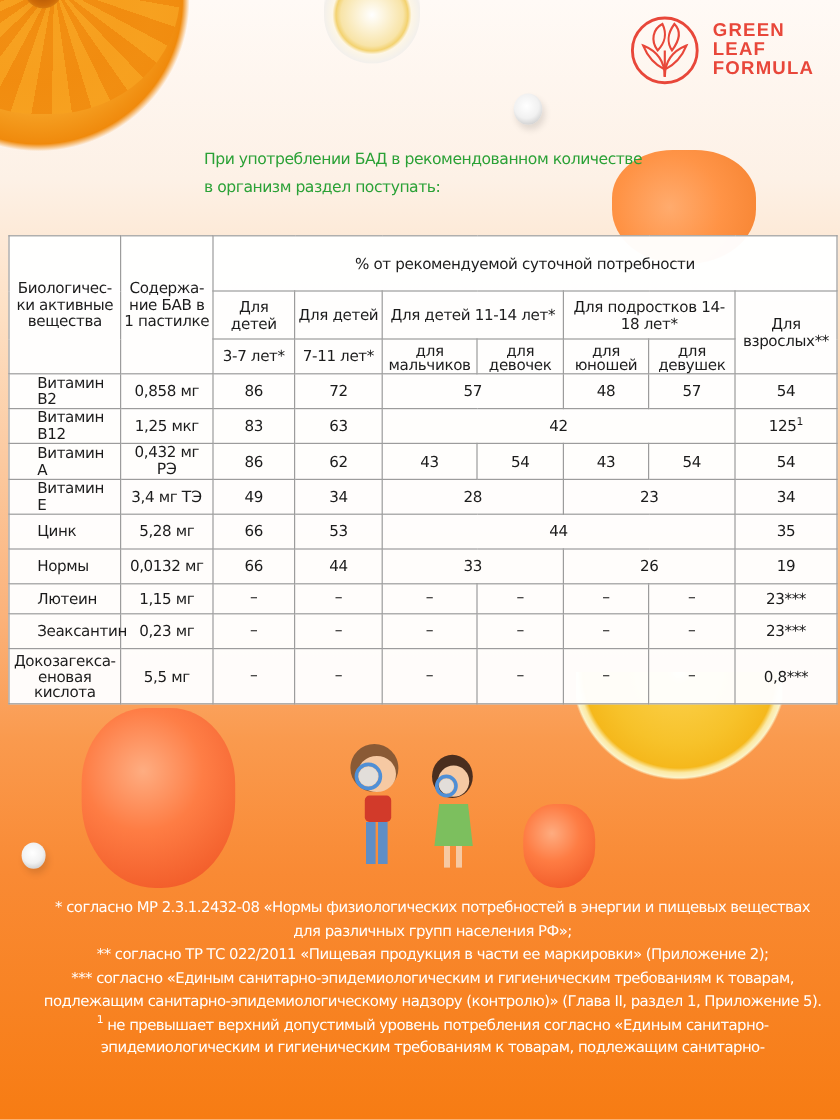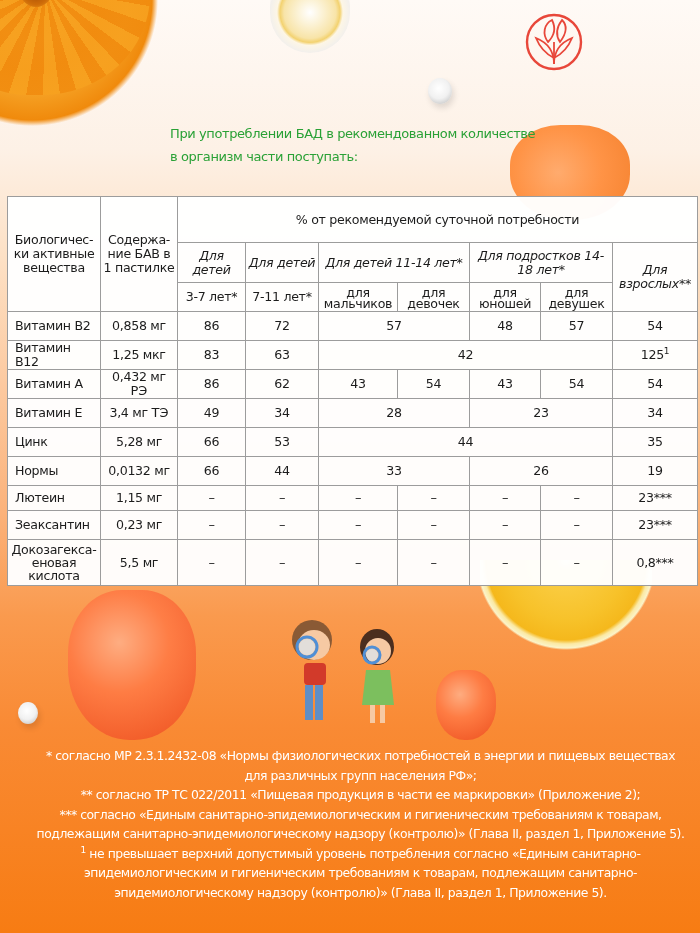--- a/index.html
+++ b/index.html
@@ -65,26 +65,26 @@
     position: absolute; left: 7px; top: 196px; width: 690px;
     border-collapse: collapse; table-layout: fixed;
     background: rgba(255,255,255,0.97);
     font-size: 12.6px; color: #1c1c1c;
     font-family: "DejaVu Sans", sans-serif; letter-spacing: -0.3px;
   }
   table.nut td, table.nut th {
     border: 1px solid #9c9c9c; text-align: center; vertical-align: middle;
     font-weight: normal; padding: 0 2px; line-height: 14px;
   }
-  table.nut td.name { text-align: left; padding-left: 7px; }
+  table.nut td.name { text-align: left; padding-left: 23px; }
   .small { font-size: 13px; letter-spacing: 0; }
   .sup { font-size: 9px; vertical-align: super; line-height: 0; }
   .dash { font-size: 13px; }
   tr.h1 { height: 46px; }
-  tr.h2 { height: 40px; font-style: italic; }
+  tr.h2 { height: 40px; }
   tr.h3 { height: 29px; margin-top: 28px; }
   tr.r { height: 29px; }
   tr.r2 { height: 25px; }
   tr.rlong { height: 46px; }
   .sub2 { line-height: 11px !important; vertical-align: bottom !important; padding-bottom: 2px !important; }
 
   .notes {
     position: absolute; left: 0; top: 746px; width: 700px;
     color: #fff; text-align: center;
     font-size: 12.4px; line-height: 19.5px;
@@ -130,25 +130,30 @@
 
 <div class="logo">
   <svg class="logo-mark" viewBox="0 0 60 60">
     <circle cx="30" cy="30" r="27" fill="none" stroke="#e8473a" stroke-width="2.4"></circle>
     <path d="M30 52 C30 38 22 30 12 26 C16 36 22 42 30 46" fill="none" stroke="#e8473a" stroke-width="1.8"></path>
     <path d="M30 52 C30 38 38 30 48 26 C44 36 38 42 30 46" fill="none" stroke="#e8473a" stroke-width="1.8"></path>
     <path d="M24 30 C18 22 20 12 28 8 C32 16 30 24 24 30 Z" fill="none" stroke="#e8473a" stroke-width="1.8"></path>
     <path d="M36 30 C42 22 44 14 38 8 C32 16 32 24 36 30 Z" fill="none" stroke="#e8473a" stroke-width="1.8"></path>
     <path d="M30 52 L30 30" stroke="#e8473a" stroke-width="1.8"></path>
   </svg>
+  <div class="logo-text">
+    <div>GREEN</div>
+    <div>LEAF</div>
+    <div>FORMULA</div>
+  </div>
 </div>
 
 <div class="headline">
   <div>При употреблении БАД в рекомендованном количестве</div>
-  <div>в организм части поступать:</div>
+  <div>в организм раздел поступать:</div>
 </div>
 
 <table class="nut">
   <colgroup>
     <col style="width:93px">
       <col style="width:77px">
       <col style="width:68px">
       <col style="width:73px">
     <col style="width:79px">
       <col style="width:72px">
@@ -278,14 +283,13 @@
   </table>
 
 <div class="notes">
   <div>* согласно МР 2.3.1.2432-08 «Нормы физиологических потребностей в энергии и пищевых веществах</div>
   <div>для различных групп населения РФ»;</div>
   <div>** согласно ТР ТС 022/2011 «Пищевая продукция в части ее маркировки» (Приложение 2);</div>
   <div>*** согласно «Единым санитарно-эпидемиологическим и гигиеническим требованиям к товарам,</div>
   <div>подлежащим санитарно-эпидемиологическому надзору (контролю)» (Глава II, раздел 1, Приложение 5).</div>
   <div><span class="sup">1</span> <span>не превышает верхний допустимый уровень потребления согласно «Единым санитарно-</span></div>
   <div>эпидемиологическим и гигиеническим требованиям к товарам, подлежащим санитарно-</div>
-  <div>эпидемиологическому надзору (контролю)» (Глава II, раздел 1, Приложение 5).</div>
 </div>
 
 </body></html>

